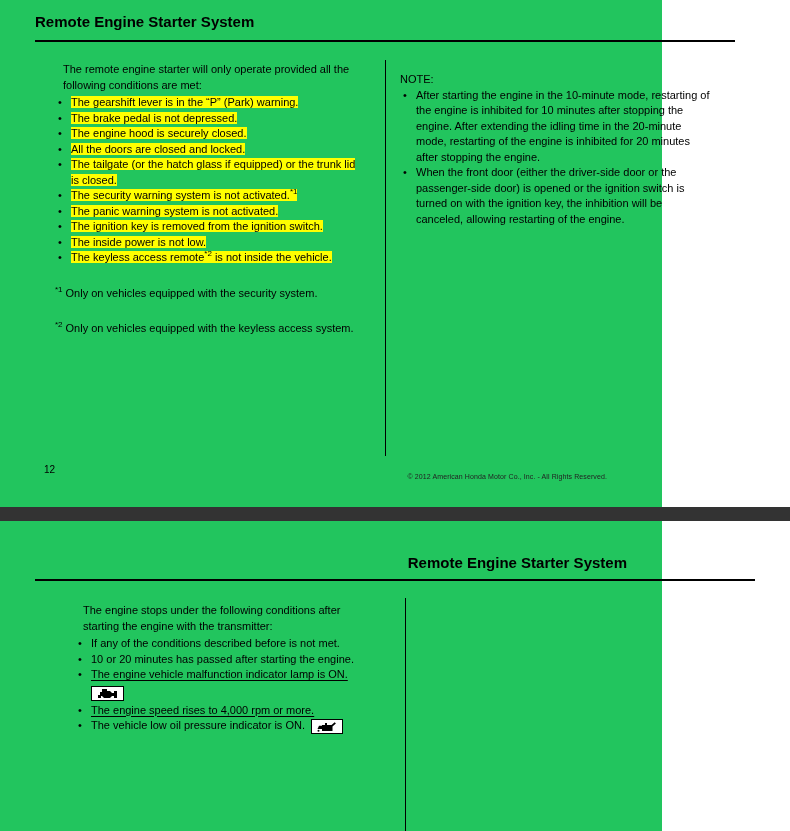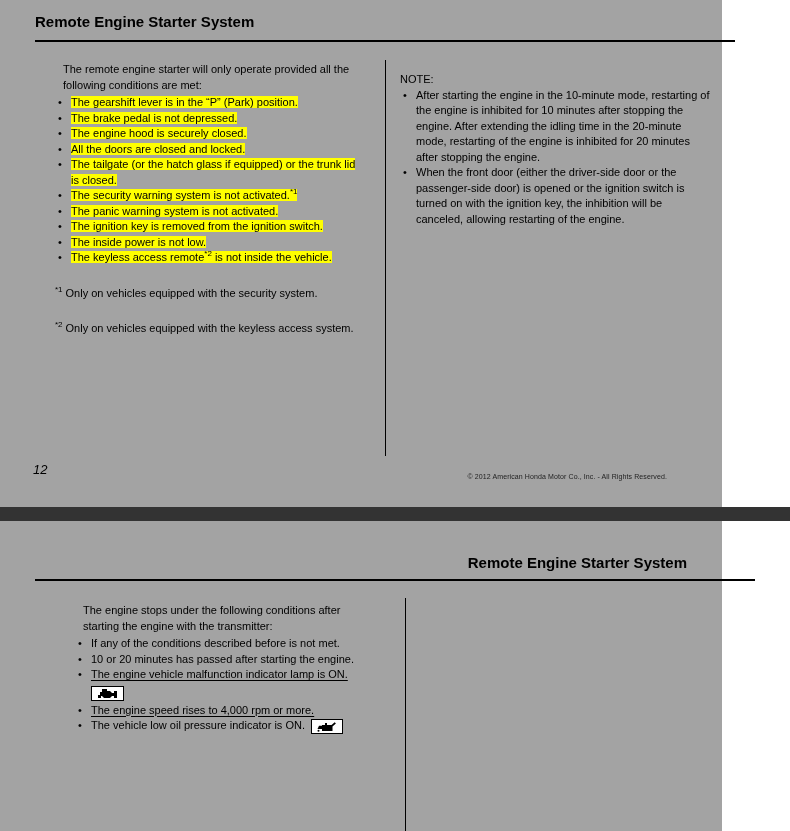--- a/index.html
+++ b/index.html
@@ -10,21 +10,21 @@
   body {
     width: 790px;
     height: 831px;
     position: relative;
     overflow: hidden;
     font-family: "Liberation Sans", sans-serif;
     color: #000;
     font-size: 11px;
     line-height: 15.5px;
   }
-  .page { position: absolute; left: 0; width: 722px; background: #a3a3a3; }
+  .page { position: absolute; left: 0; width: 662px; background: #22c55e; }
   .page1 { top: 0; height: 507px; }
   .page2 { top: 521px; height: 310px; }
 
   .title {
     position: absolute;
     margin: 0;
     font-size: 15px;
     font-weight: bold;
     white-space: nowrap;
   }
@@ -74,21 +74,21 @@
     background: #fff;
     padding: 1px 5px;
     vertical-align: middle;
     line-height: 0;
   }
   .icon-box.block { display: flex; width: max-content; margin: 3px 0 2px 0; }
   .icon-box.inline { margin-left: 6px; }
 
   .note2 { margin: 12px 0 0 0; }
 
-  .pagenum { position: absolute; left: 33px; top: 462px; font-size: 13px; font-style: italic; }
+  .pagenum { position: absolute; left: 44px; top: 462px; font-size: 10px; }
   .copyright { position: absolute; right: 55px; top: 469px; font-size: 7px; color: #222; letter-spacing: 0.1px; }
 
   .band {
     position: absolute;
     left: 0; top: 507px;
     width: 790px; height: 14px;
     background: var(--band, #333333);
   }
 </style>
 </head>
@@ -96,21 +96,21 @@
 
 <div class="page page1">
   <h1 class="title">Remote Engine Starter System</h1>
   <div class="rule rule1"></div>
 
   <div class="col left1">
     <p class="intro">The remote engine starter will only operate provided all the following conditions are met:</p>
     <ul class="list">
       <li class="cond">
         <span class="bullet">•</span>
-        <div class="cond-text"><span class="hl"><span>The gearshift lever is in the “P” (Park) position.</span><sup></sup><span></span></span></div>
+        <div class="cond-text"><span class="hl"><span>The gearshift lever is in the “P” (Park) warning.</span><sup></sup><span></span></span></div>
       </li>
       <li class="cond">
         <span class="bullet">•</span>
         <div class="cond-text"><span class="hl"><span>The brake pedal is not depressed.</span><sup></sup><span></span></span></div>
       </li>
       <li class="cond">
         <span class="bullet">•</span>
         <div class="cond-text"><span class="hl"><span>The engine hood is securely closed.</span><sup></sup><span></span></span></div>
       </li>
       <li class="cond">

